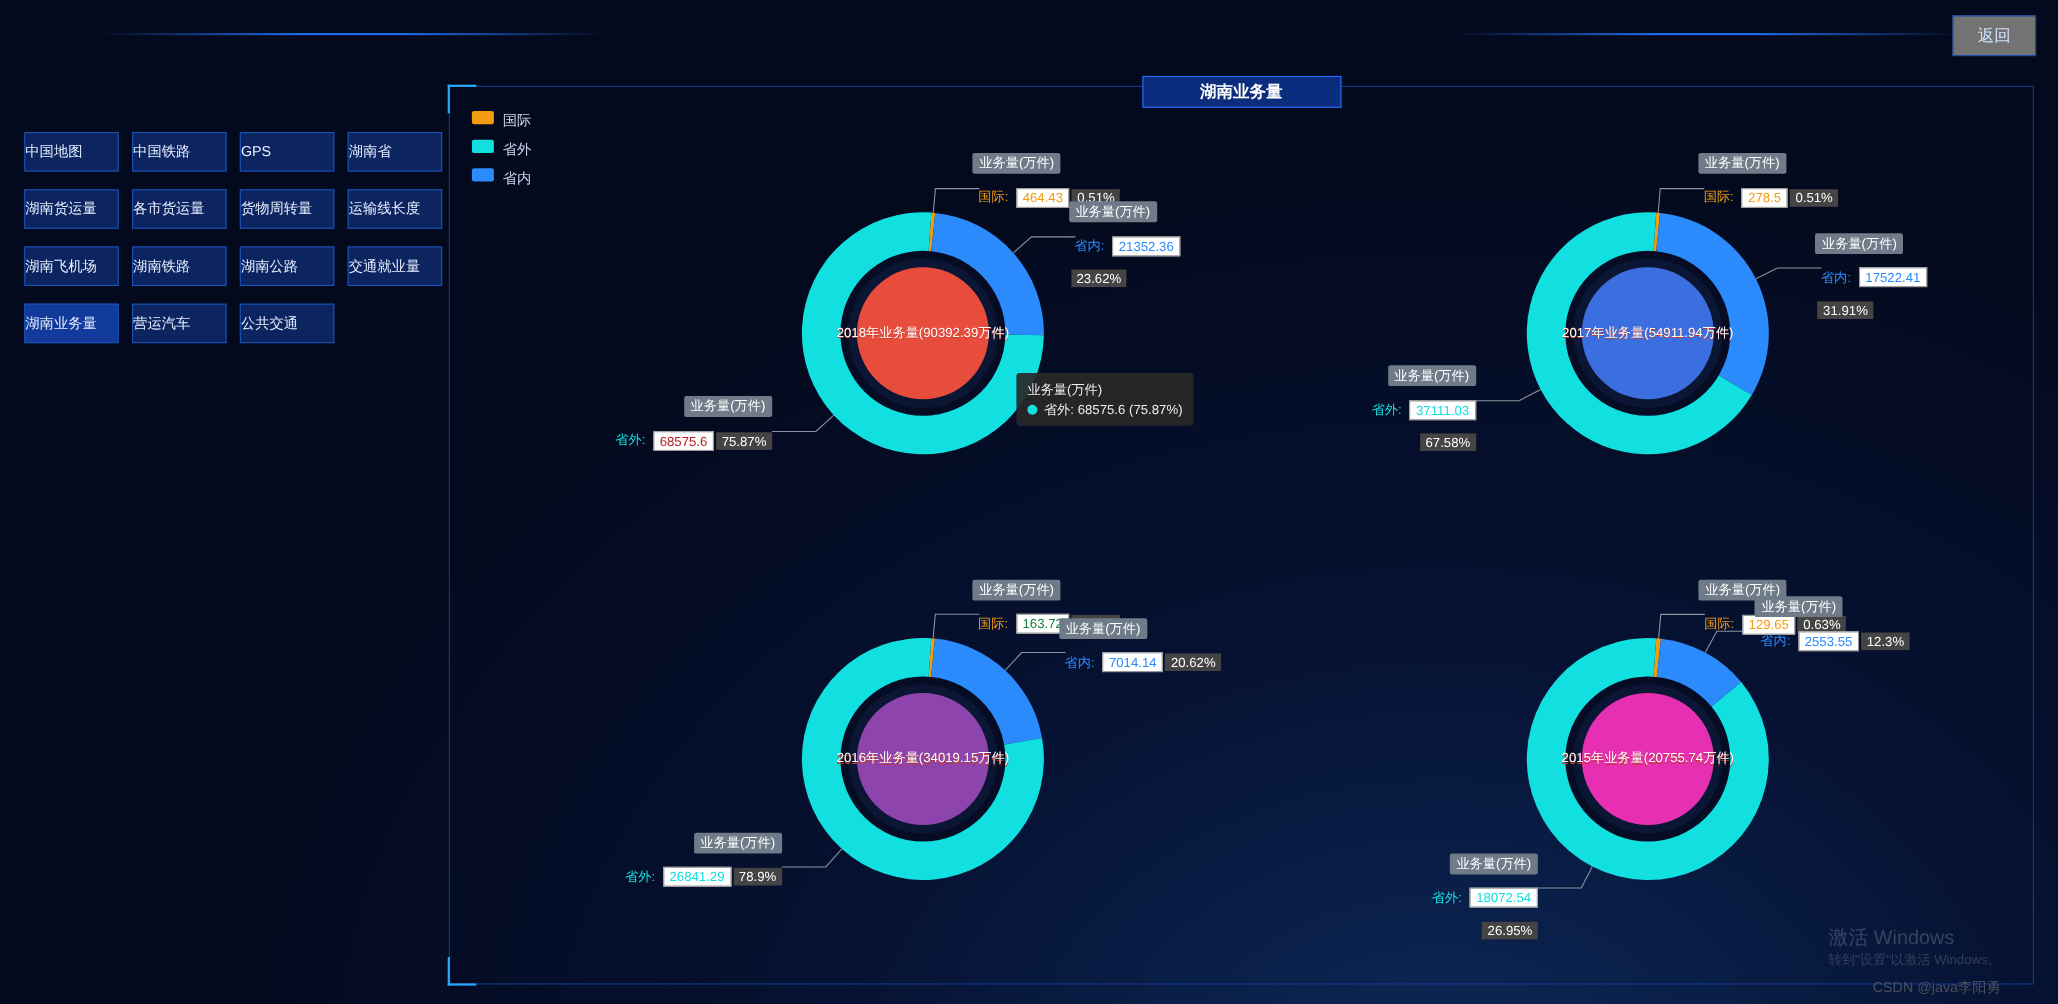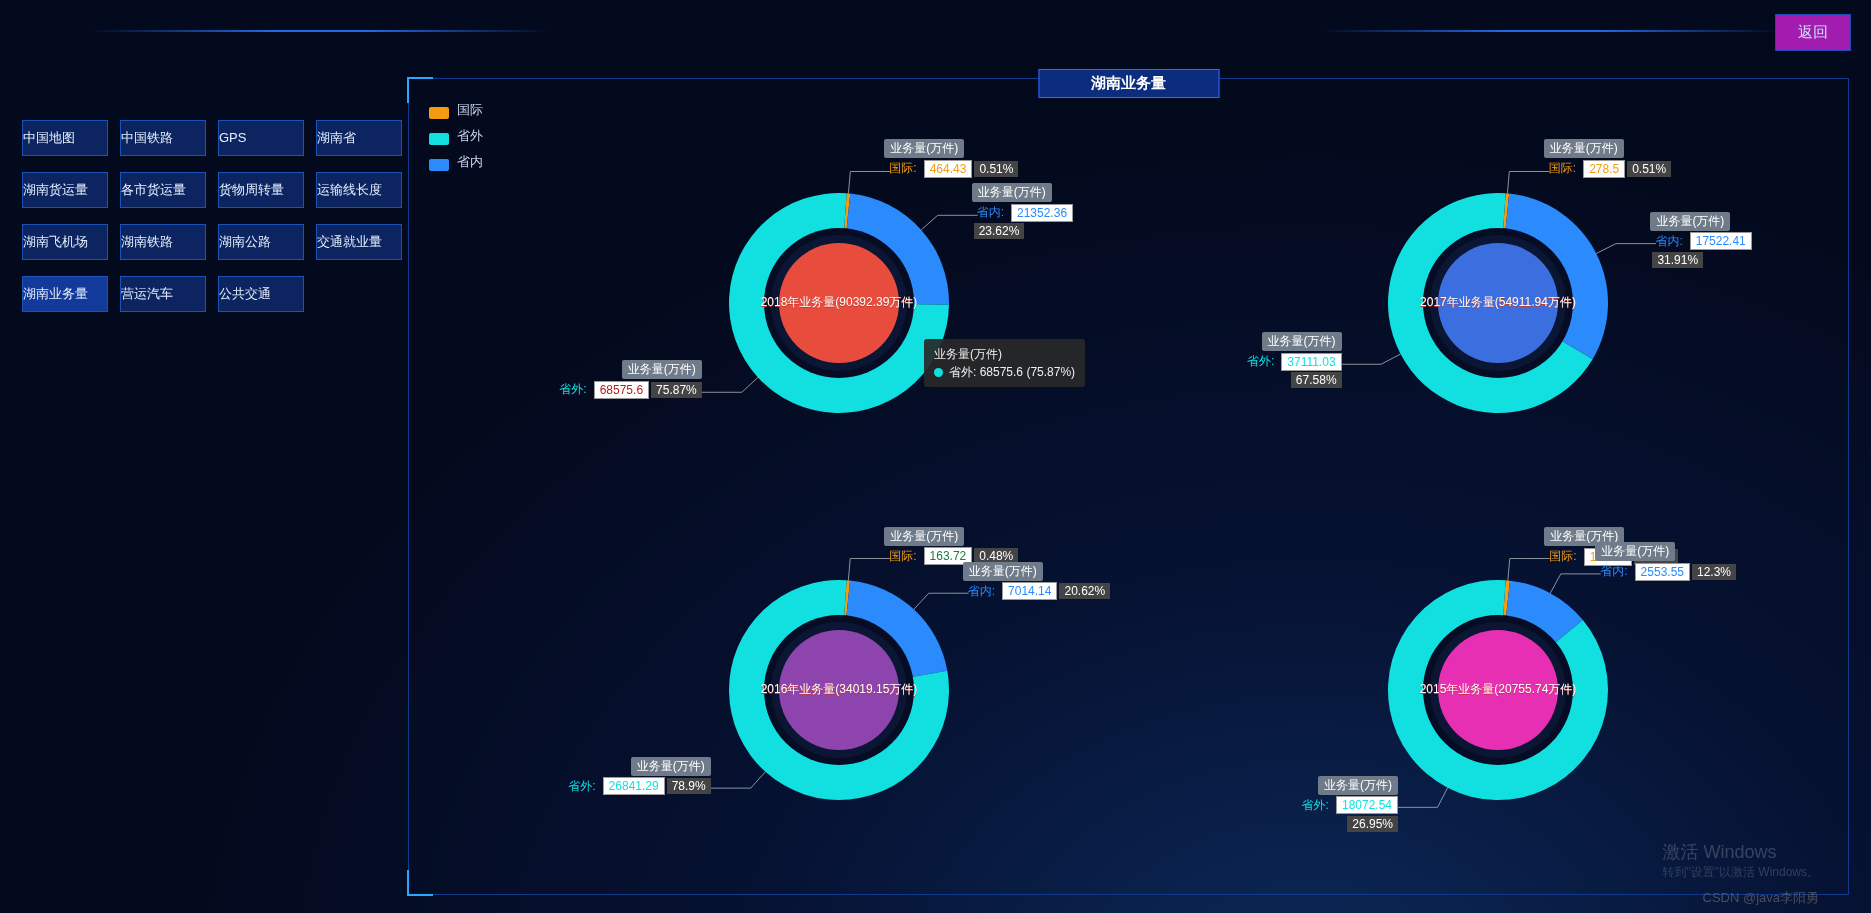--- a/index.html
+++ b/index.html
@@ -3,48 +3,48 @@
 <meta charset="utf-8">
 <style>
   html,body{margin:0;padding:0;width:1871px;height:913px;background:#050c24;font-family:"Microsoft YaHei","Heiti SC",sans-serif;color:#cdd7ee;overflow:hidden;position:relative}
   body{background:radial-gradient(ellipse at 70% 110%,#0c2a5a 0%,#061233 30%,#040a1e 60%);}
   
   .header{position:relative;height:70px;text-align:center}
   .title{color:#fff;font-size:34px;letter-spacing:2px;padding-top:10px}
   .header::before,.header::after{content:"";position:absolute;top:30px;height:2px;width:460px;background:linear-gradient(90deg,rgba(22,90,200,0) 0%,#1e6ae6 40%,#1e6ae6 60%,rgba(22,90,200,0) 100%)}
   .header::before{left:90px}
   .header::after{right:90px}
-  .back-btn{position:absolute;right:20px;top:14px;background:#a21caf;border:1px solid #174bb3;color:#cfe0ff;font-size:15px;padding:8px 22px;cursor:pointer}
+  .back-btn{position:absolute;right:20px;top:14px;background:#737373;border:1px solid #174bb3;color:#cfe0ff;font-size:15px;padding:8px 22px;cursor:pointer}
   
   .nav{position:absolute;left:22px;top:120px;width:370px}
   .nav-row{display:flex;gap:12px;margin-bottom:16px}
   .nav-btn{flex:0 0 84px;height:34px;line-height:34px;text-align:left;font-size:13px;color:#e6efff;background:#0c2560;border:1px solid #1a52b5;cursor:pointer;white-space:nowrap}
   .nav-btn.active{background:#123a9a}
   
   .main{position:absolute;left:408px;top:78px;right:22px;bottom:18px;border:1px solid #123a8a}
   .main::before,.main::after{content:"";position:absolute;width:24px;height:24px;border:2px solid #2aa8ff}
   .main::before{left:-2px;top:-2px;border-right:none;border-bottom:none}
   .main::after{left:-2px;bottom:-2px;border-right:none;border-top:none}
   .panel-title{position:absolute;left:50%;transform:translateX(-50%);top:-10px;background:#0c2c7e;border:1px solid #2a6bff;color:#fff;font-weight:bold;padding:4px 52px;font-size:15px}
   
   .legend{position:absolute;left:20px;top:22px;font-size:13px}
-  .legend-item{display:flex;align-items:flex-end;gap:8px;margin-bottom:8px}
+  .legend-item{display:flex;align-items:flex-start;gap:8px;margin-bottom:8px}
   .legend-item .sq{width:20px;height:12px;border-radius:2px}
   
   .grid{position:absolute;left:100px;top:30px;right:20px;bottom:10px;display:grid;grid-template-columns:1fr 1fr;grid-template-rows:1fr 1fr}
   .cell{position:relative;display:flex;align-items:center;justify-content:center}
   svg{overflow:visible}
   .center-label{font-size:12px;fill:#fff;text-anchor:middle;dominant-baseline:middle}
   .center-label-shadow{font-size:12px;fill:#c0392b;text-anchor:middle;dominant-baseline:middle}
   
   .callout{position:absolute;font-size:12px}
   .tag{background:#6f7b88;color:#fff;padding:1px 6px;border-radius:2px;display:inline-block}
   .valset{margin-top:2px}
   .valset span{display:inline-block;vertical-align:middle}
-  .catname{padding:2px 5px;border-radius:2px;color:#fff}
+  .catname{padding:13px 5px;border-radius:2px;color:#fff}
   .valbox{background:#fff;color:#333;padding:1px 5px;margin-left:2px;border:1px solid #999}
   .pctbox{background:#444;color:#fff;padding:1px 5px;margin-left:2px}
   .line{stroke:#8a929c;stroke-width:1;fill:none}
   
   .tooltip{position:absolute;background:rgba(40,40,40,.92);color:#eee;font-size:12px;padding:6px 10px;border-radius:3px;pointer-events:none;line-height:1.5}
   .tooltip .dot{display:inline-block;width:9px;height:9px;border-radius:50%;margin-right:6px;vertical-align:middle}
   
   .wm{position:absolute;right:52px;bottom:32px;color:#5d6a80;font-size:18px;opacity:.55}
   .wm small{font-size:12px;display:block;color:#56617a}
   .csdn{position:absolute;right:52px;bottom:6px;color:#737373;font-size:13px;opacity:.6}

